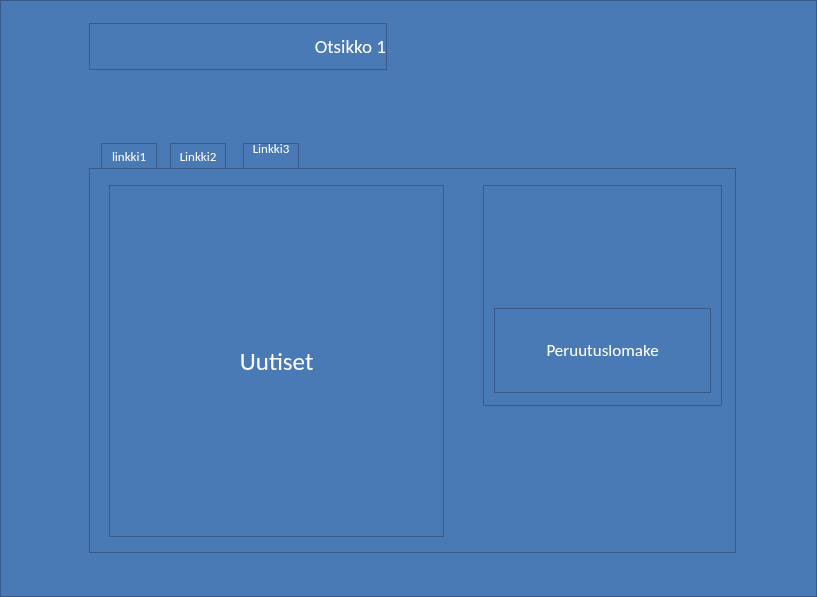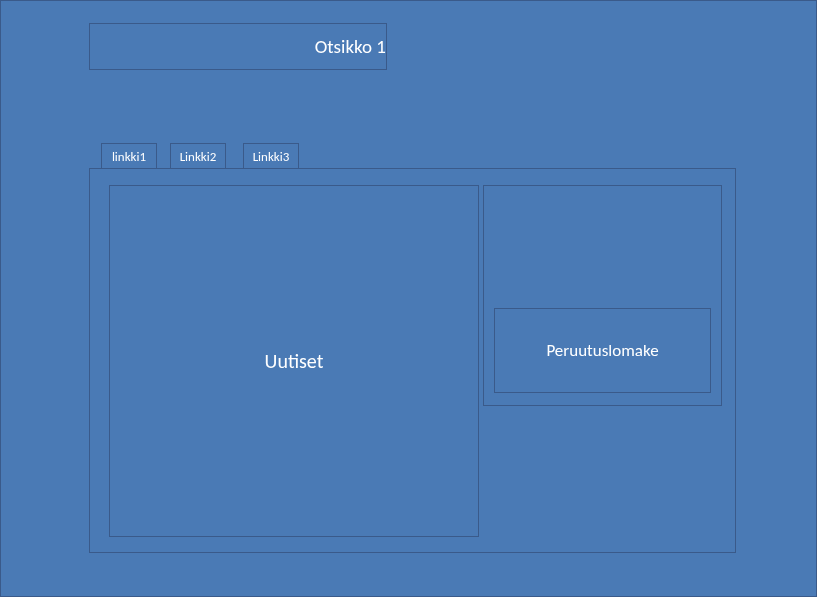--- a/index.html
+++ b/index.html
@@ -38,33 +38,33 @@
       font-size: 19px;
     }
     .tab {
       top: 142px;
       height: 25px;
       font-size: 13px;
       padding: 12px 6px;
     }
     .tab1 { left: 100px; width: 56px; }
     .tab2 { left: 169px; width: 56px; }
-    .tab3 { left: 242px; width: 56px; }
+    .tab3 { left: 242px; width: 56px; align-items: flex-end; }
     .outer-container {
       left: 88px;
       top: 167px;
       width: 647px;
       height: 385px;
     }
     .news-box {
       left: 108px;
       top: 184px;
-      width: 370px;
+      width: 335px;
       height: 352px;
-      font-size: 20px;
+      font-size: 25px;
     }
     .sidebar-box {
       left: 482px;
       top: 184px;
       width: 239px;
       height: 221px;
     }
     .calendar-box {
       left: 493px;
       top: 196px;

